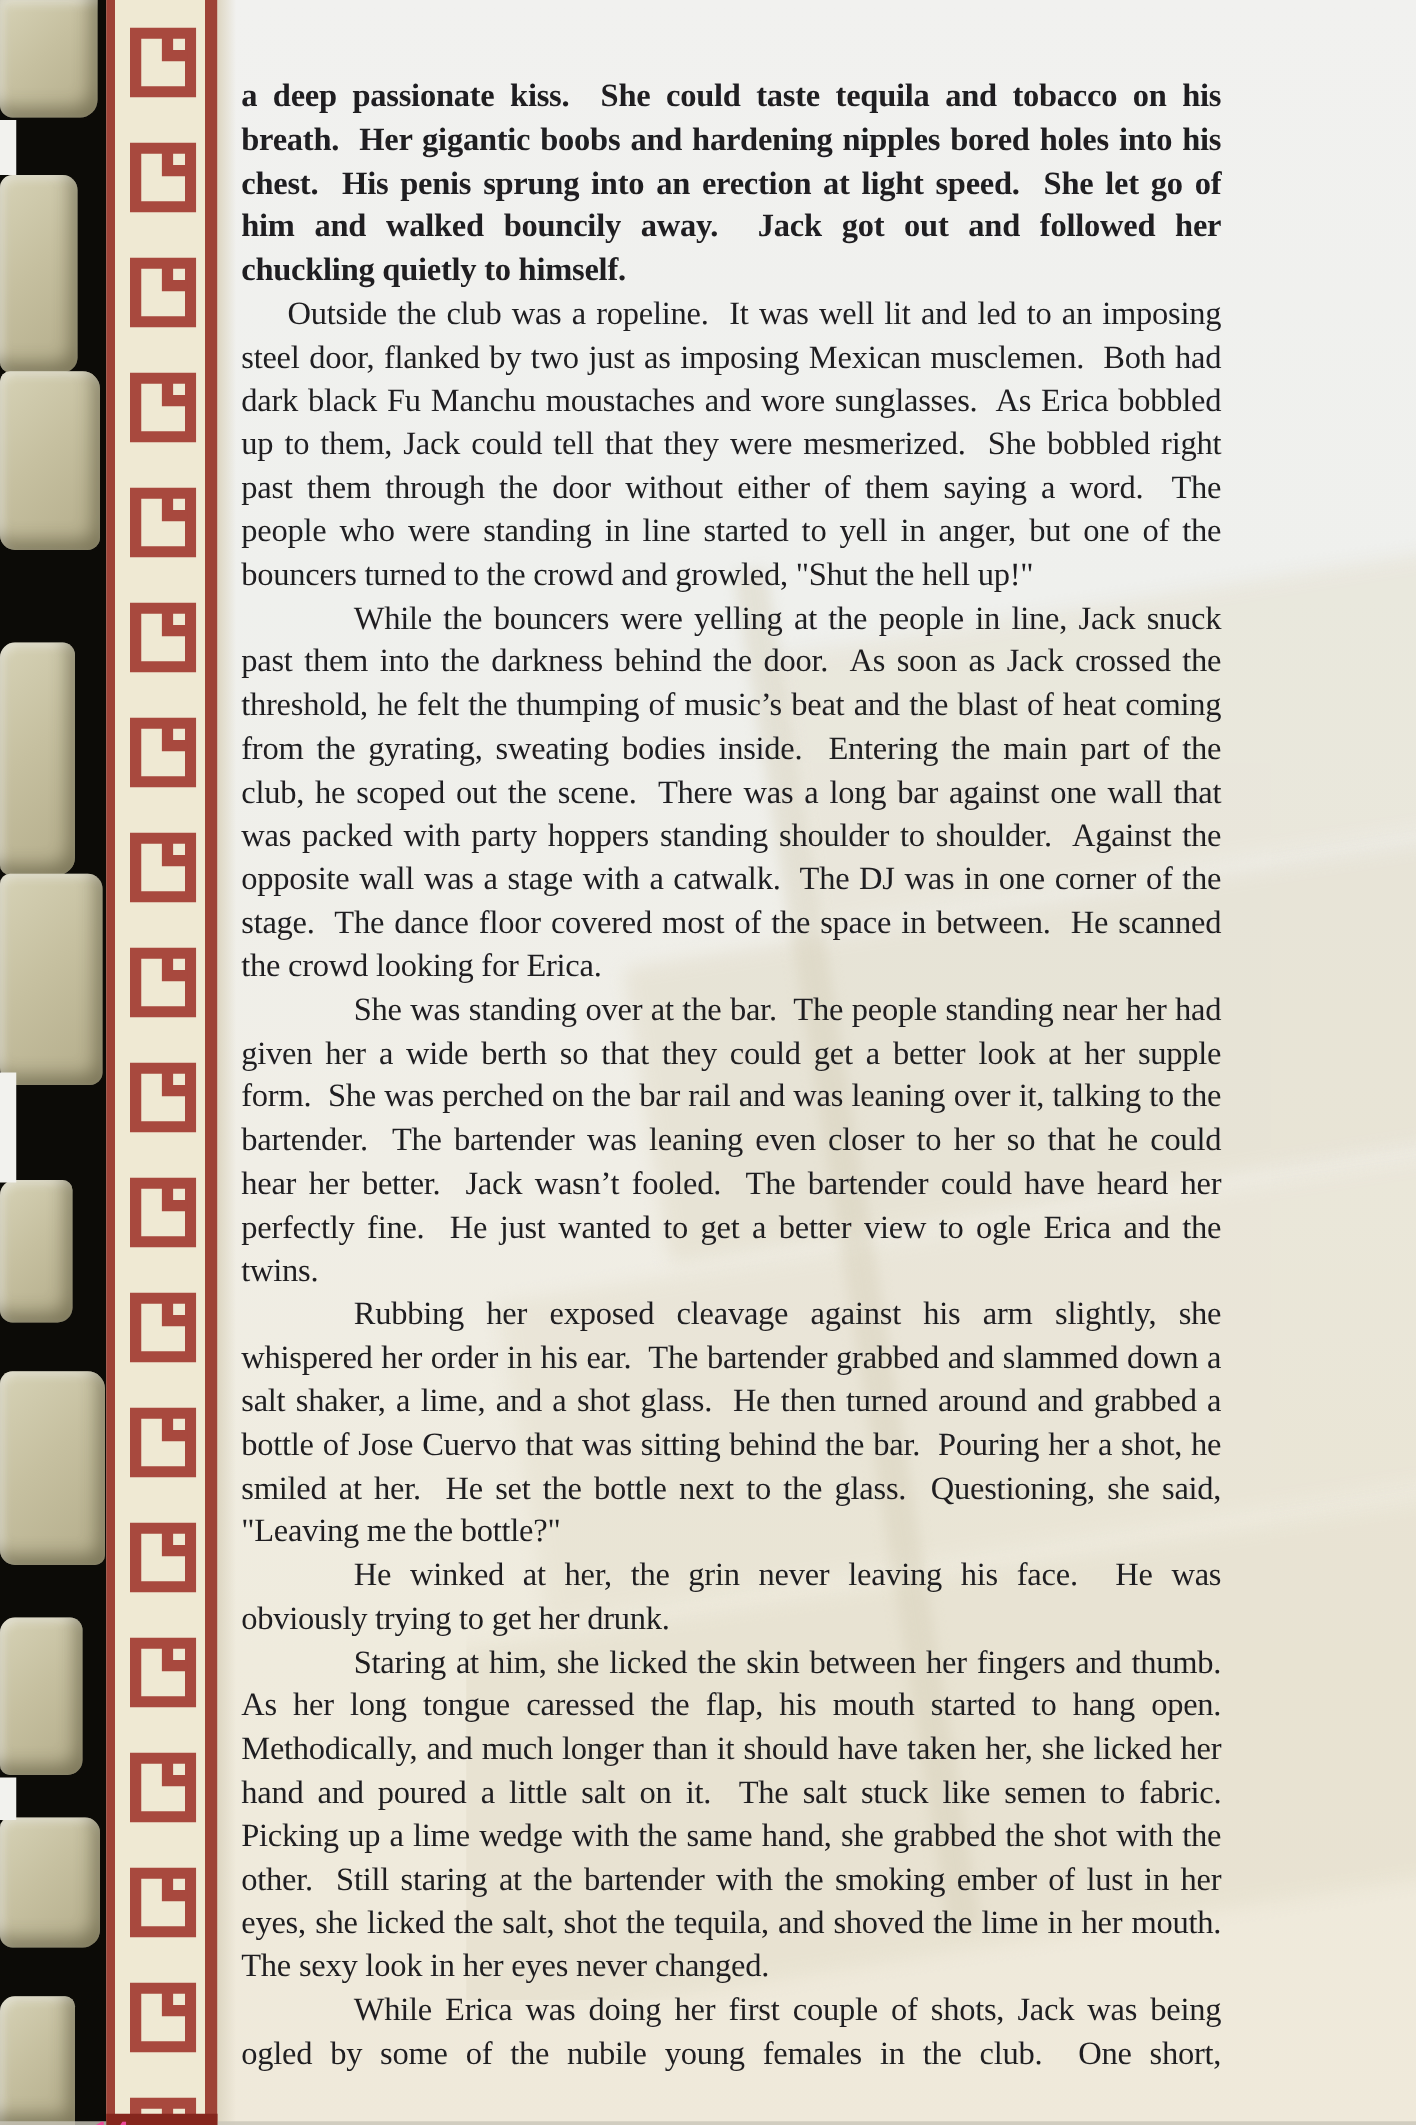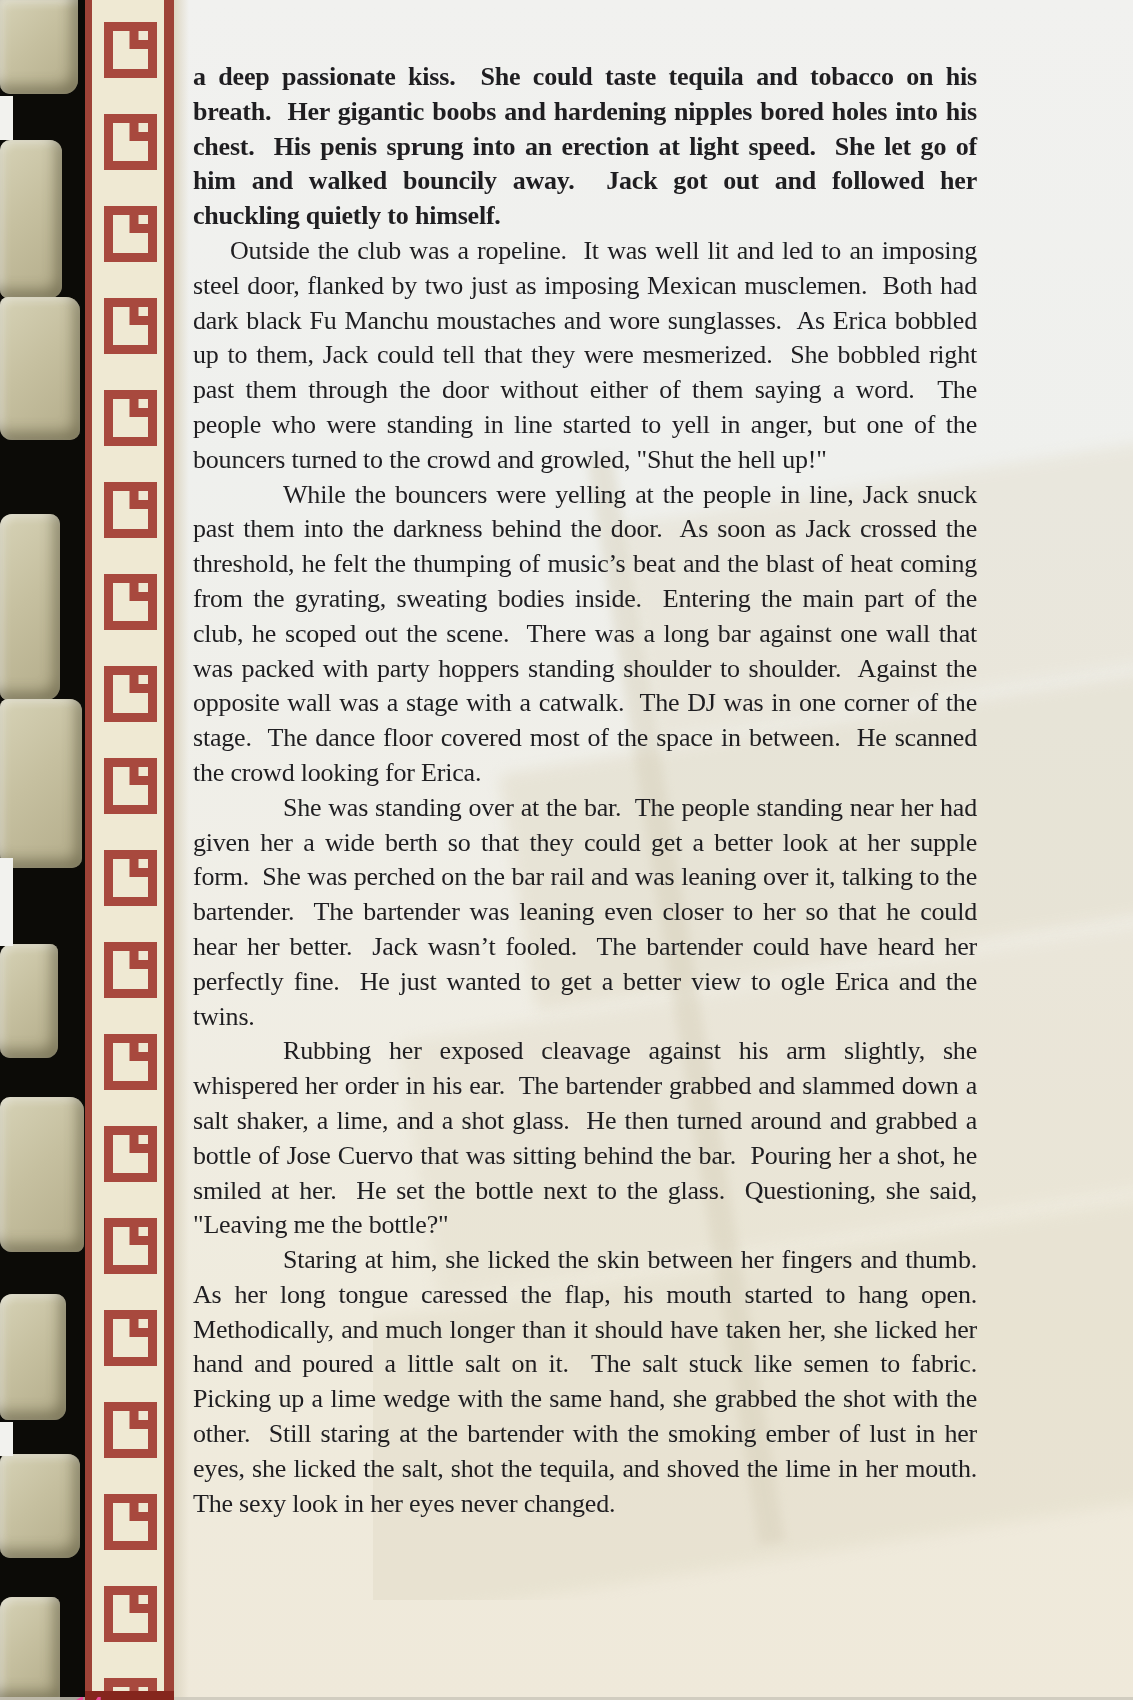--- a/index.html
+++ b/index.html
@@ -178,19 +178,21 @@
   <div class="line-right"></div>
 </div>
 <div class="strip-shadow"></div>
 
 <div class="story" id="story">
     <p style="text-indent: 0px; font-weight: bold;">a deep passionate kiss.  She could taste tequila and tobacco on his breath.  Her gigantic boobs and hardening nipples bored holes into his chest.  His penis sprung into an erection at light speed.  She let go of him and walked bouncily away.  Jack got out and followed her chuckling quietly to himself.</p>
     <p style="text-indent: 37px;">Outside the club was a ropeline.  It was well lit and led to an imposing steel door, flanked by two just as imposing Mexican musclemen.  Both had dark black Fu Manchu moustaches and wore sunglasses.  As Erica bobbled up to them, Jack could tell that they were mesmerized.  She bobbled right past them through the door without either of them saying a word.  The people who were standing in line started to yell in anger, but one of the bouncers turned to the crowd and growled, "Shut the hell up!"</p>
     <p style="text-indent: 90px;">While the bouncers were yelling at the people in line, Jack snuck past them into the darkness behind the door.  As soon as Jack crossed the threshold, he felt the thumping of music’s beat and the blast of heat coming from the gyrating, sweating bodies inside.  Entering the main part of the club, he scoped out the scene.  There was a long bar against one wall that was packed with party hoppers standing shoulder to shoulder.  Against the opposite wall was a stage with a catwalk.  The DJ was in one corner of the stage.  The dance floor covered most of the space in between.  He scanned the crowd looking for Erica.</p>
     <p style="text-indent: 90px;">She was standing over at the bar.  The people standing near her had given her a wide berth so that they could get a better look at her supple form.  She was perched on the bar rail and was leaning over it, talking to the bartender.  The bartender was leaning even closer to her so that he could hear her better.  Jack wasn’t fooled.  The bartender could have heard her perfectly fine.  He just wanted to get a better view to ogle Erica and the twins.</p>
     <p style="text-indent: 90px;">Rubbing her exposed cleavage against his arm slightly, she whispered her order in his ear.  The bartender grabbed and slammed down a salt shaker, a lime, and a shot glass.  He then turned around and grabbed a bottle of Jose Cuervo that was sitting behind the bar.  Pouring her a shot, he smiled at her.  He set the bottle next to the glass.  Questioning, she said, "Leaving me the bottle?"</p>
+    <p style="text-indent: 90px;">He winked at her, the grin never leaving his face.  He was obviously trying to get her drunk.</p>
     <p style="text-indent: 90px;">Staring at him, she licked the skin between her fingers and thumb.  As her long tongue caressed the flap, his mouth started to hang open.  Methodically, and much longer than it should have taken her, she licked her hand and poured a little salt on it.  The salt stuck like semen to fabric.  Picking up a lime wedge with the same hand, she grabbed the shot with the other.  Still staring at the bartender with the smoking ember of lust in her eyes, she licked the salt, shot the tequila, and shoved the lime in her mouth.  The sexy look in her eyes never changed.</p>
+    <p class="justify-last" style="text-indent: 90px;">While Erica was doing her first couple of shots, Jack was being ogled by some of the nubile young females in the club.  One short,</p>
   </div>
 
 <div class="page-number">14</div>
 
 <div class="bottom-maroon"></div>
 <div class="bottom-shadow"></div>
 
 </body></html>

